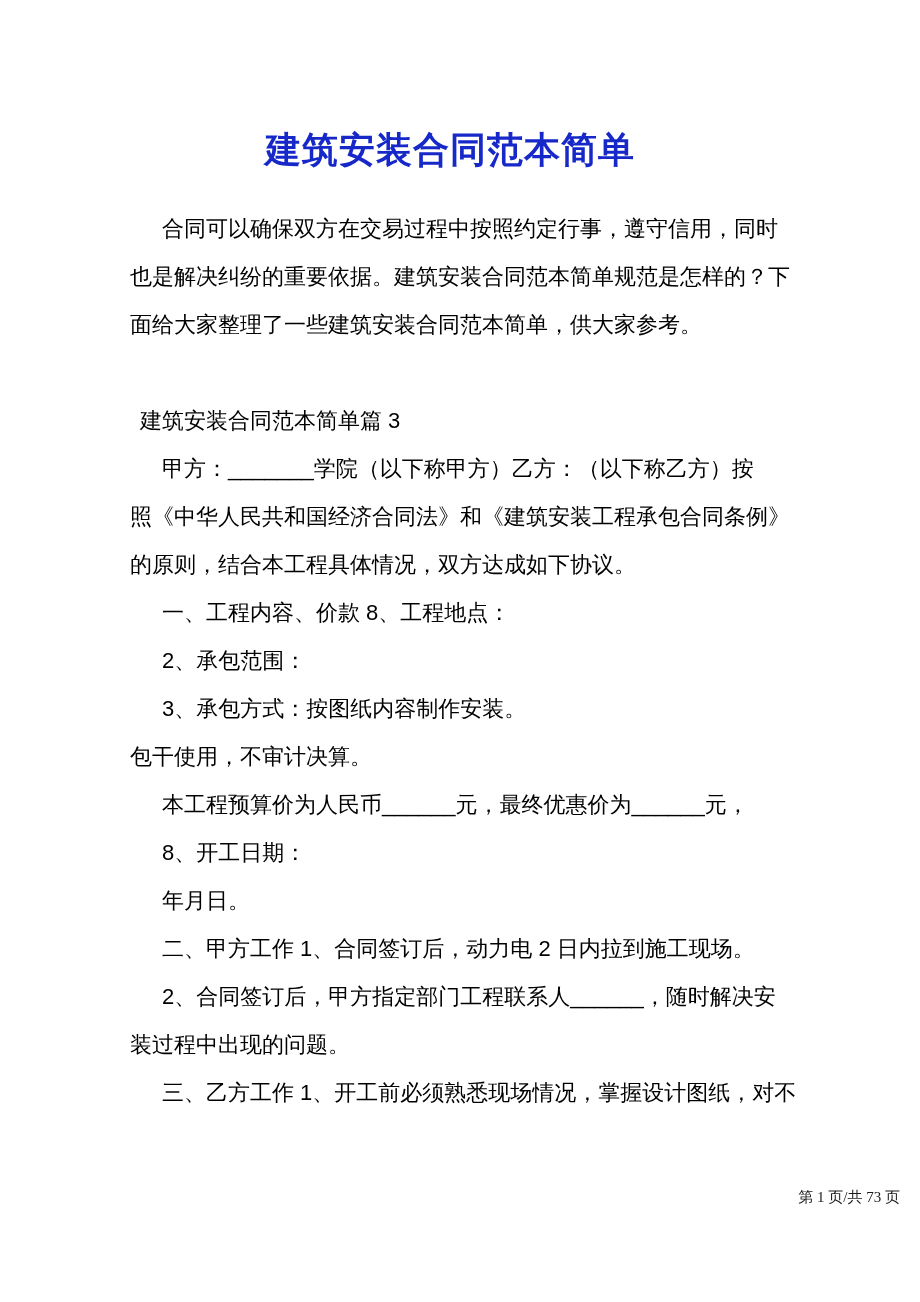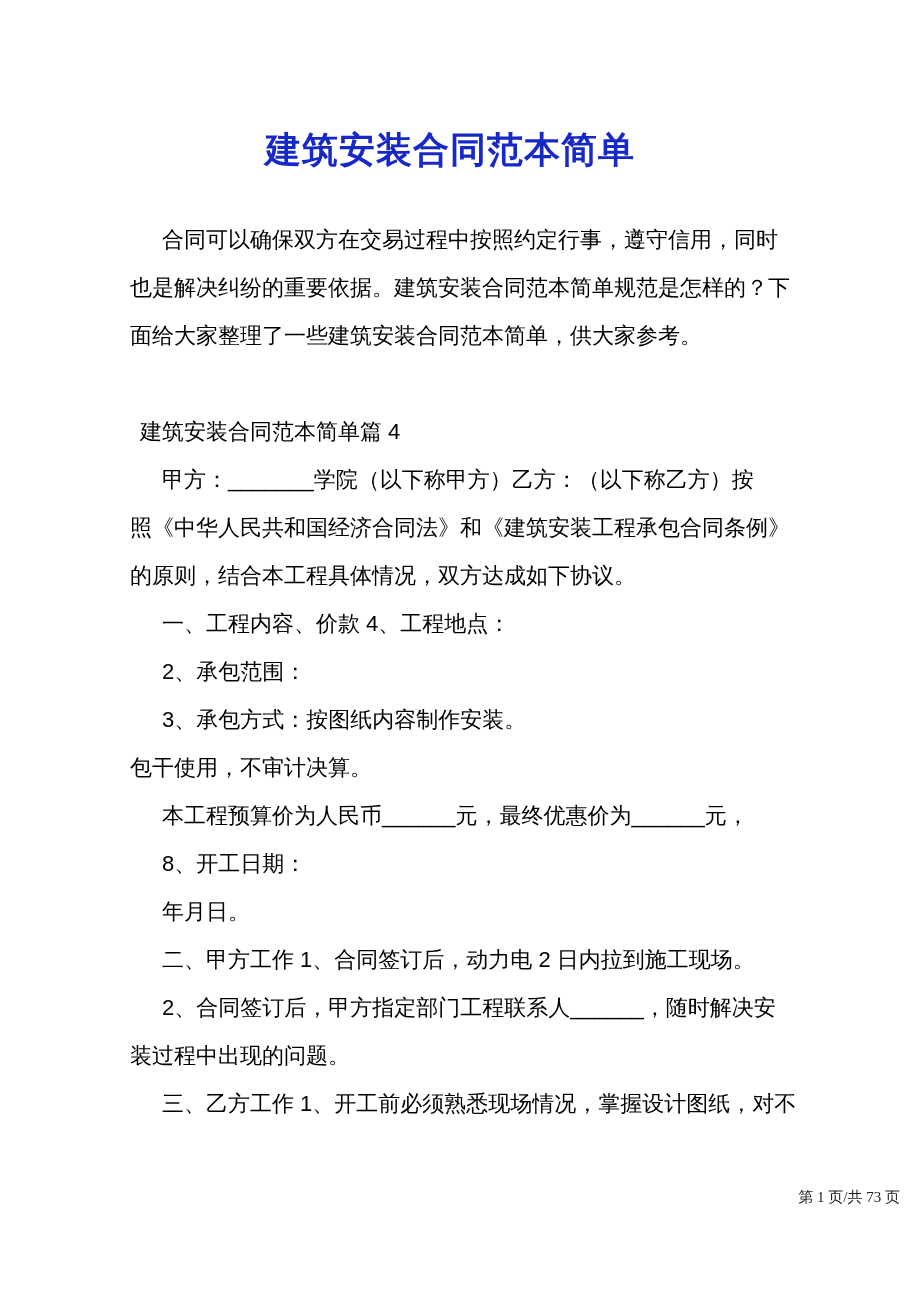--- a/index.html
+++ b/index.html
@@ -21,21 +21,21 @@
     left: 0;
     right: 0;
     text-align: center;
     font-size: 36px;
     font-weight: bold;
     letter-spacing: 1px;
     color: #1728c8; 
   }
   .body-lines {
     position: absolute;
-    top: 216px;
+    top: 205px;
     left: 130px;
     width: 660px;
     color: #000000;
   }
   .line {
     height: 48px;
     line-height: 48px;
     font-size: 22px;
     white-space: nowrap;
     color: #000000;
@@ -62,25 +62,25 @@
 <body>
 
 <div class="page">
 
   <div class="doc-title" style="color: rgb(23, 40, 200);">建筑安装合同范本简单</div>
 
   <div class="body-lines">
     <div class="line indent">合同可以确保双方在交易过程中按照约定行事，遵守信用，同时</div>
     <div class="line">也是解决纠纷的重要依据。建筑安装合同范本简单规范是怎样的？下</div>
     <div class="line">面给大家整理了一些建筑安装合同范本简单，供大家参考。</div>
-    <div class="line section">建筑安装合同范本简单篇 4</div>
+    <div class="line section">建筑安装合同范本简单篇 3</div>
     <div class="line indent">甲方：_______学院（以下称甲方）乙方：（以下称乙方）按</div>
     <div class="line">照《中华人民共和国经济合同法》和《建筑安装工程承包合同条例》</div>
     <div class="line">的原则，结合本工程具体情况，双方达成如下协议。</div>
-    <div class="line indent">一、工程内容、价款 4、工程地点：</div>
+    <div class="line indent">一、工程内容、价款 8、工程地点：</div>
     <div class="line indent">2、承包范围：</div>
     <div class="line indent">3、承包方式：按图纸内容制作安装。</div>
     <div class="line">包干使用，不审计决算。</div>
     <div class="line indent">本工程预算价为人民币______元，最终优惠价为______元，</div>
     <div class="line indent">8、开工日期：</div>
     <div class="line indent">年月日。</div>
     <div class="line indent">二、甲方工作 1、合同签订后，动力电 2 日内拉到施工现场。</div>
     <div class="line indent">2、合同签订后，甲方指定部门工程联系人______，随时解决安</div>
     <div class="line">装过程中出现的问题。</div>
     <div class="line indent">三、乙方工作 1、开工前必须熟悉现场情况，掌握设计图纸，对不</div>

